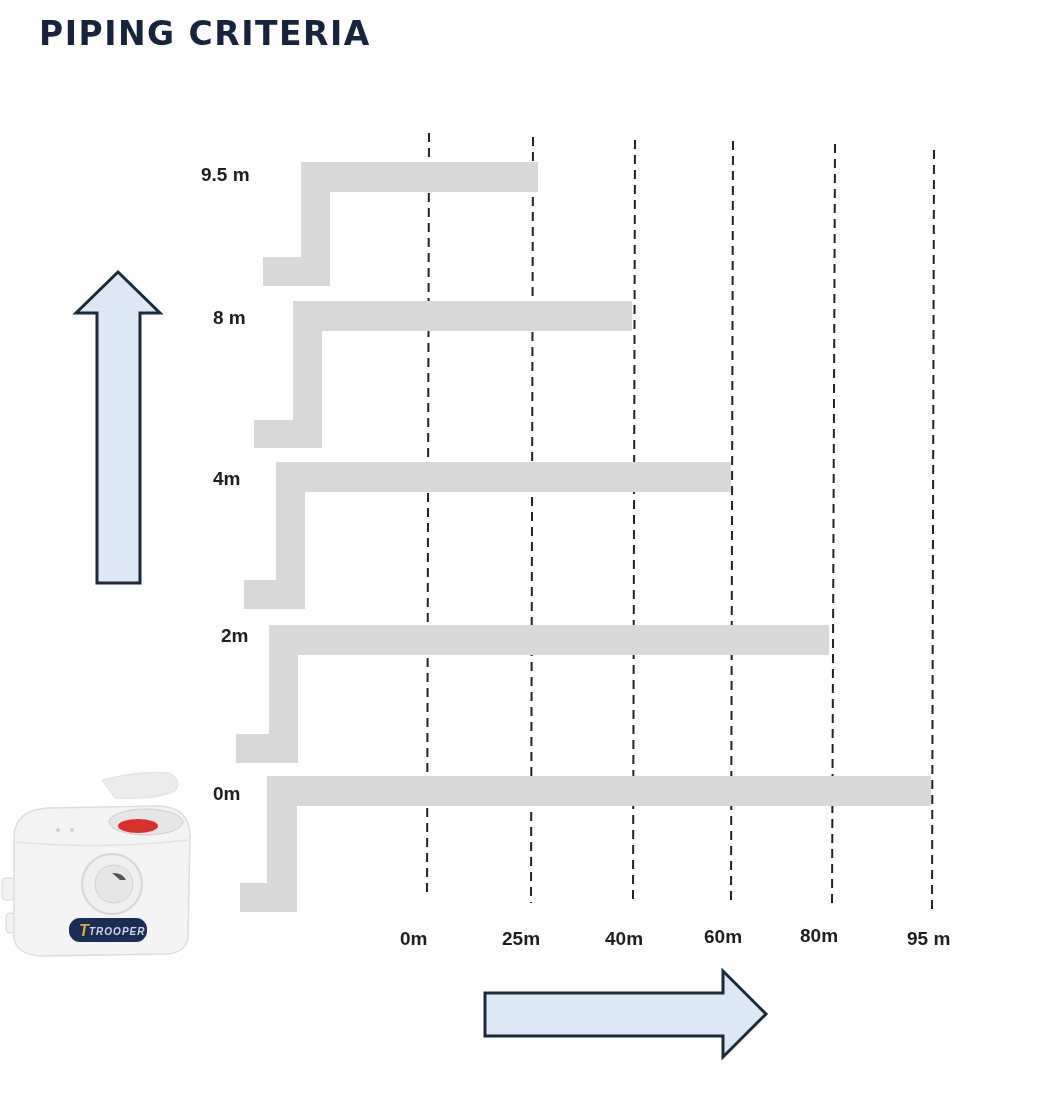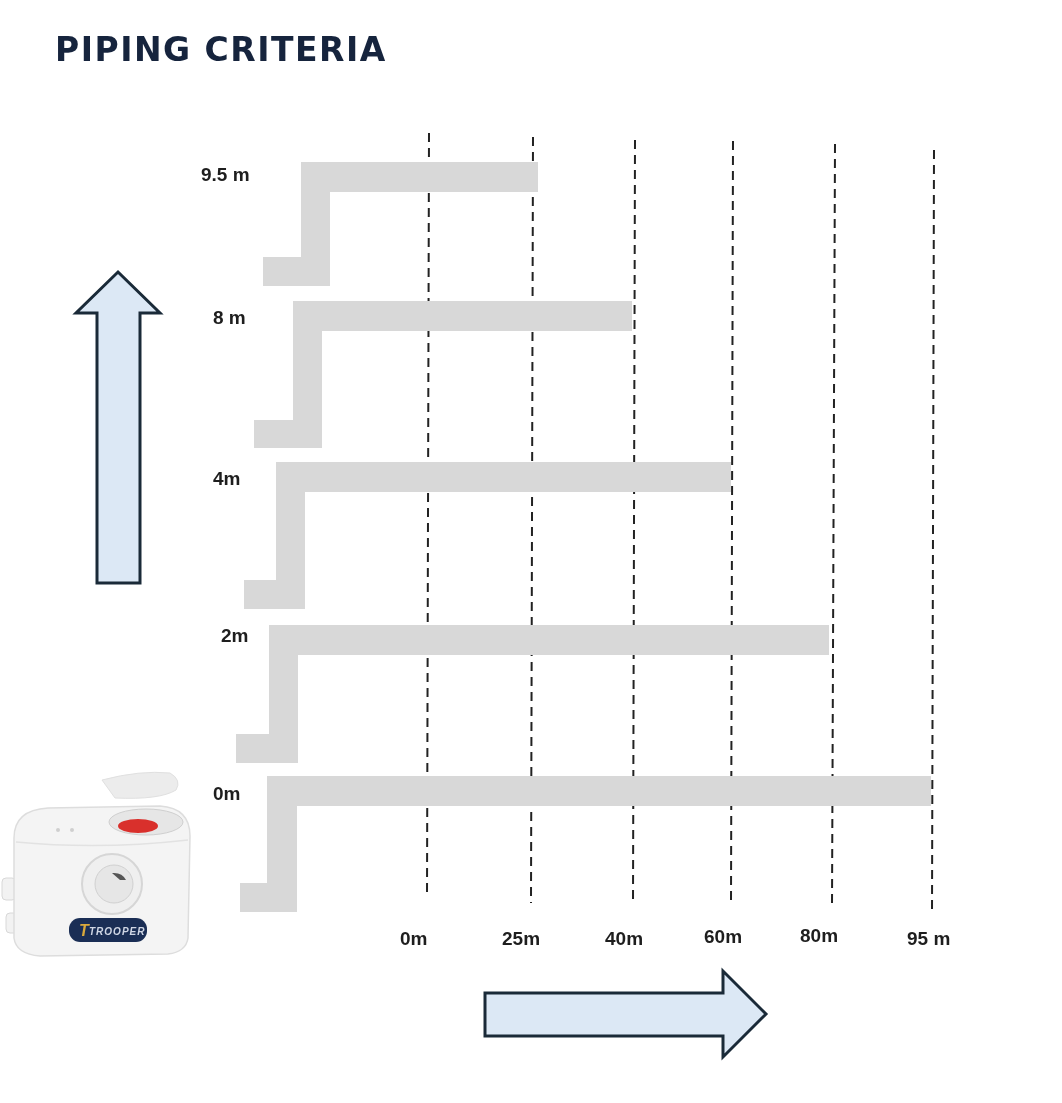--- a/index.html
+++ b/index.html
@@ -1,17 +1,17 @@
 <!DOCTYPE html>
 <html><head>
 <meta charset="utf-8">
 <style>
   html, body { margin: 0; padding: 0; background: #ffffff; }
   body { width: 1062px; height: 1103px; position: relative; overflow: hidden; font-family: "Liberation Sans", sans-serif; }
-  .title { position: absolute; left: 39px; top: 14px; font-family: "DejaVu Sans", sans-serif; font-weight: bold; font-size: 33px; letter-spacing: 1.5px; color: #16243d; margin: 16px; }
+  .title { position: absolute; left: 39px; top: 14px; font-family: "DejaVu Sans", sans-serif; font-weight: bold; font-size: 33px; letter-spacing: 1.5px; color: #16243d; margin: 0; }
   svg.diagram { position: absolute; left: 0; top: 0; }
   .lbl { font-family: "Liberation Sans", sans-serif; font-weight: bold; font-size: 19px; fill: #1e1e1e; }
 </style>
 </head>
 <body>
 
 <h1 class="title">PIPING CRITERIA</h1>
 
 <svg class="diagram" width="1062" height="1103" viewBox="0 0 1062 1103" xmlns="http://www.w3.org/2000/svg">
 

